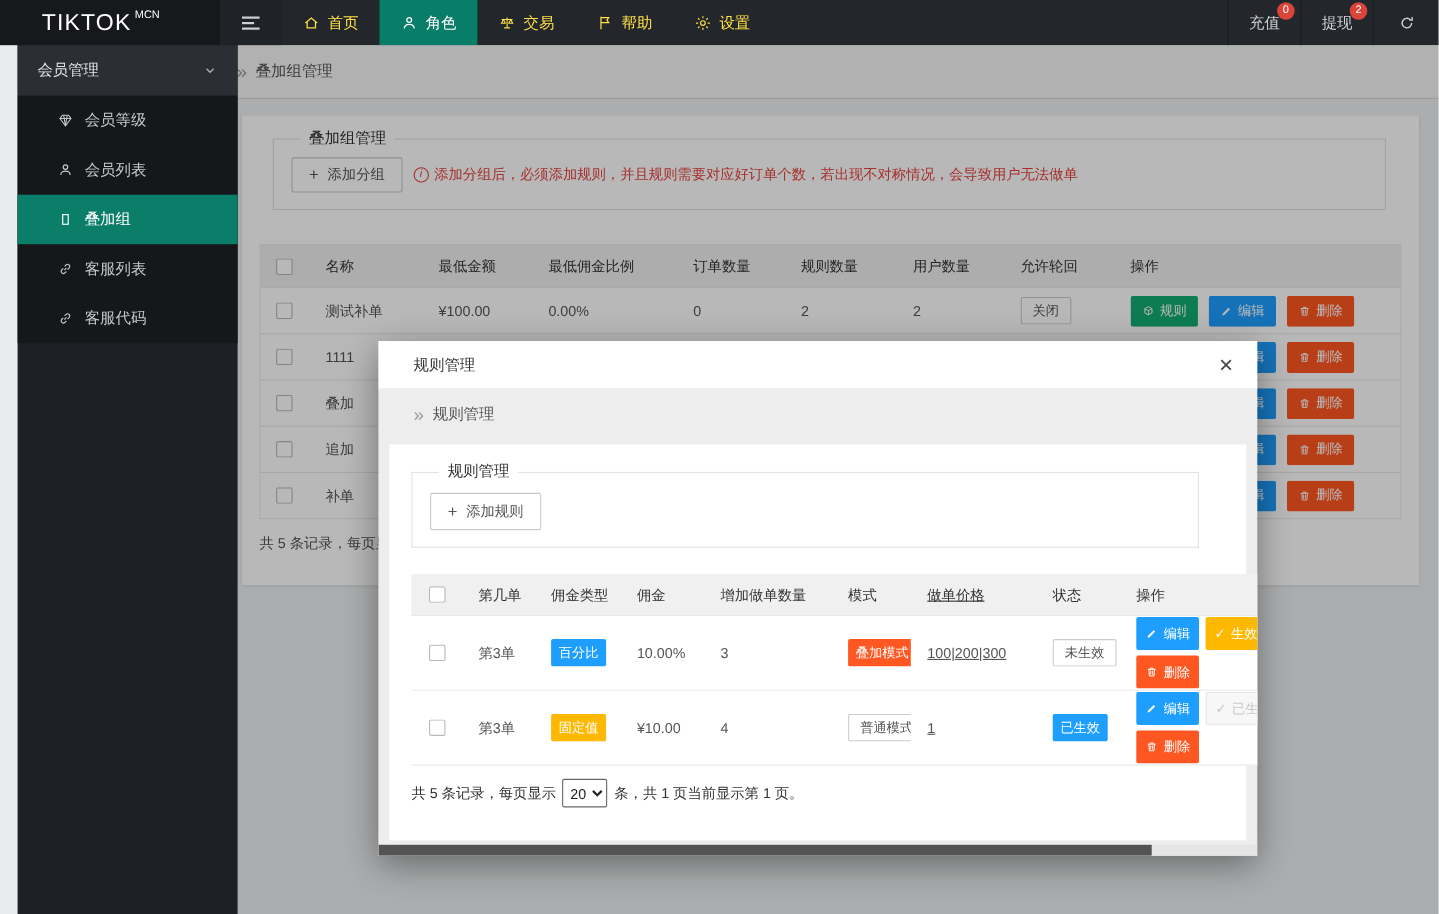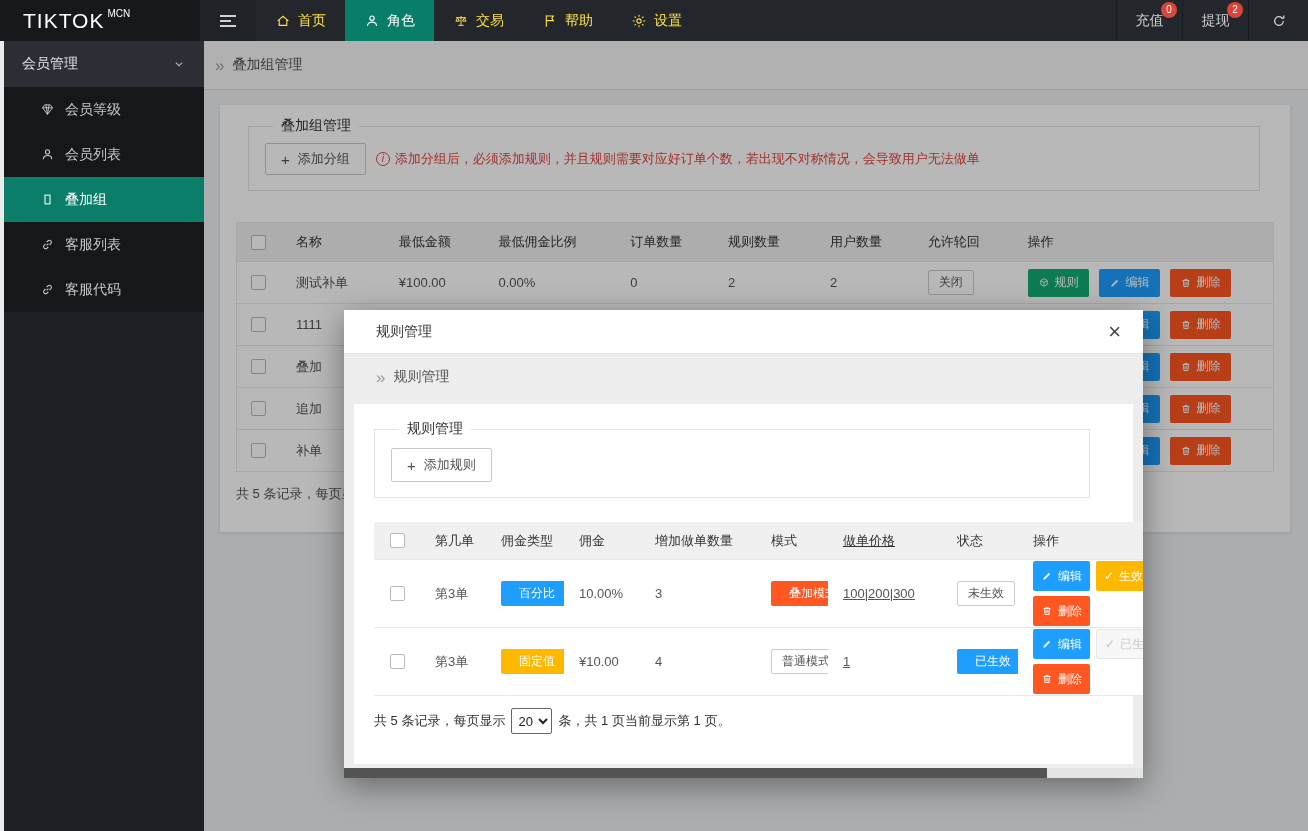--- a/index.html
+++ b/index.html
@@ -1,37 +1,37 @@
 <!DOCTYPE html>
 <html><head>
 <meta charset="utf-8">
 <style>
   * { margin:0; padding:0; box-sizing:border-box; }
   body { font-family:"Liberation Sans","DejaVu Sans",sans-serif; }
   .screen{position:relative;width:1308px;height:831px;background:#e9ebed;overflow:hidden;font-size:14px;}
 
   
   .topbar{position:absolute;top:0;left:0;right:0;height:41px;background:#23262b;display:flex;z-index:60;}
-  .logo{width:200px;height:41px;background:#16181c;color:#fff;display:flex;align-items:center;padding-left:23px;font-size:21px;letter-spacing:1px;}
+  .logo{width:200px;height:41px;background:#16181c;color:#fff;display:flex;align-items:center;padding-left:38px;font-size:21px;letter-spacing:1px;}
   .logo .mcn{font-size:10px;letter-spacing:0;margin-left:3px;transform:translateY(-7px);}
   .hamburger{width:56px;display:flex;flex-direction:column;align-items:center;justify-content:center;gap:3px;background:#1f2226;cursor:pointer;}
   .hamburger i{display:block;height:2px;width:16px;background:#cfd2d4;}
   .hamburger i.mid{width:11px;align-self:flex-start;margin-left:20px;}
   .topnav{display:flex;}
   .nav-item{display:flex;align-items:center;gap:7px;padding:0 19px;color:#fde047;cursor:pointer;}
   .nav-item.active{background:#087D68;color:#fff;}
   .nav-item svg{width:16px;height:16px;}
   .topbar-right{margin-left:auto;display:flex;}
   .top-cell{position:relative;display:flex;align-items:center;justify-content:center;gap:6px;color:#ced1d3;border-left:1px solid #1a1d21;cursor:pointer;}
   .w66{width:66px;} .w60{width:60px;} .w112{width:112px;}
   .badge{position:absolute;top:2px;right:5px;min-width:16px;height:16px;border-radius:8px;background:#D9453A;color:#fff;font-size:10px;line-height:16px;text-align:center;padding:0 3px;}
   .top-cell svg{width:16px;height:16px;}
 
   
-  .sidebar{position:absolute;top:41px;left:4px;width:200px;bottom:0;background:#1d2025;z-index:55;}
+  .sidebar{position:absolute;top:41px;left:16px;width:200px;bottom:0;background:#1d2025;z-index:55;}
   .menu-group{height:46px;background:#2b2f35;color:#e2e3e5;display:flex;align-items:center;padding:0 18px;cursor:pointer;}
   .menu-group svg{width:14px;height:14px;margin-left:auto;color:#aeb1b4;}
   .submenu{background:#15171b;}
   .side-item{height:45px;display:flex;align-items:center;gap:10px;padding-left:36px;color:#c6c8ca;cursor:pointer;}
   .side-item.active{background:#0A7E68;color:#fff;}
   .side-item svg{width:15px;height:15px;flex:none;}
 
   
   .content{position:absolute;left:200px;top:41px;right:0;bottom:0;background:#eef0f1;}
   .breadcrumb{height:49px;background:#f5f5f5;border-bottom:1px solid #d8d8d8;display:flex;align-items:center;padding-left:15px;color:#555;}
@@ -75,21 +75,21 @@
   .btn-plain.h34{height:34px;}
   .mtable{position:absolute;left:20px;top:118px;width:814px;font-size:13px;color:#555;}
   .m-head{display:flex;height:38px;background:#f0f0f0;border-bottom:1px solid #e8e8e8;align-items:center;color:#333;}
   .m-row{display:flex;height:68px;align-items:center;border-bottom:1px solid #e8e8e8;background:#fff;}
   .mc-cb{width:46px;display:flex;justify-content:center;padding:0;}
   .m1{width:66px;} .m2{width:78px;} .m3{width:76px;} .m4{width:116px;}
   .m5{width:72px;} .m6{width:114px;text-decoration:underline;} .m7{width:76px;}
   .m8{width:170px;display:flex;flex-direction:column;gap:5px;align-items:flex-start;}
   .m-line{display:flex;gap:6px;}
   .btn.h30{height:30px;padding:0 8px;}
-  .tag-fill{display:inline-block;border-radius:2px;padding:4px 18px;font-size:12px;color:#fff;}
+  .tag-fill{display:inline-block;border-radius:2px;padding:4px 7px;font-size:12px;color:#fff;}
   .bg-blue{background:#1E9FFF;} .bg-yellow{background:#FFB800;} .bg-red{background:#FF5722;}
   .check{font-size:12px;line-height:1;}
   .mpager{position:absolute;left:20px;top:304px;display:flex;align-items:center;gap:6px;font-size:13px;color:#333;}
   .mpager select{height:26px;border:1px solid #666;border-radius:2px;font-size:13px;padding:0 2px;background:#fff;color:#222;}
   .hscroll{position:absolute;left:0;bottom:0;width:100%;height:10px;background:#e5e5e5;}
   .hthumb{position:absolute;left:0;top:0;height:10px;width:88%;background:#535353;cursor:pointer;}
 </style>
 </head>
 <body>
 

